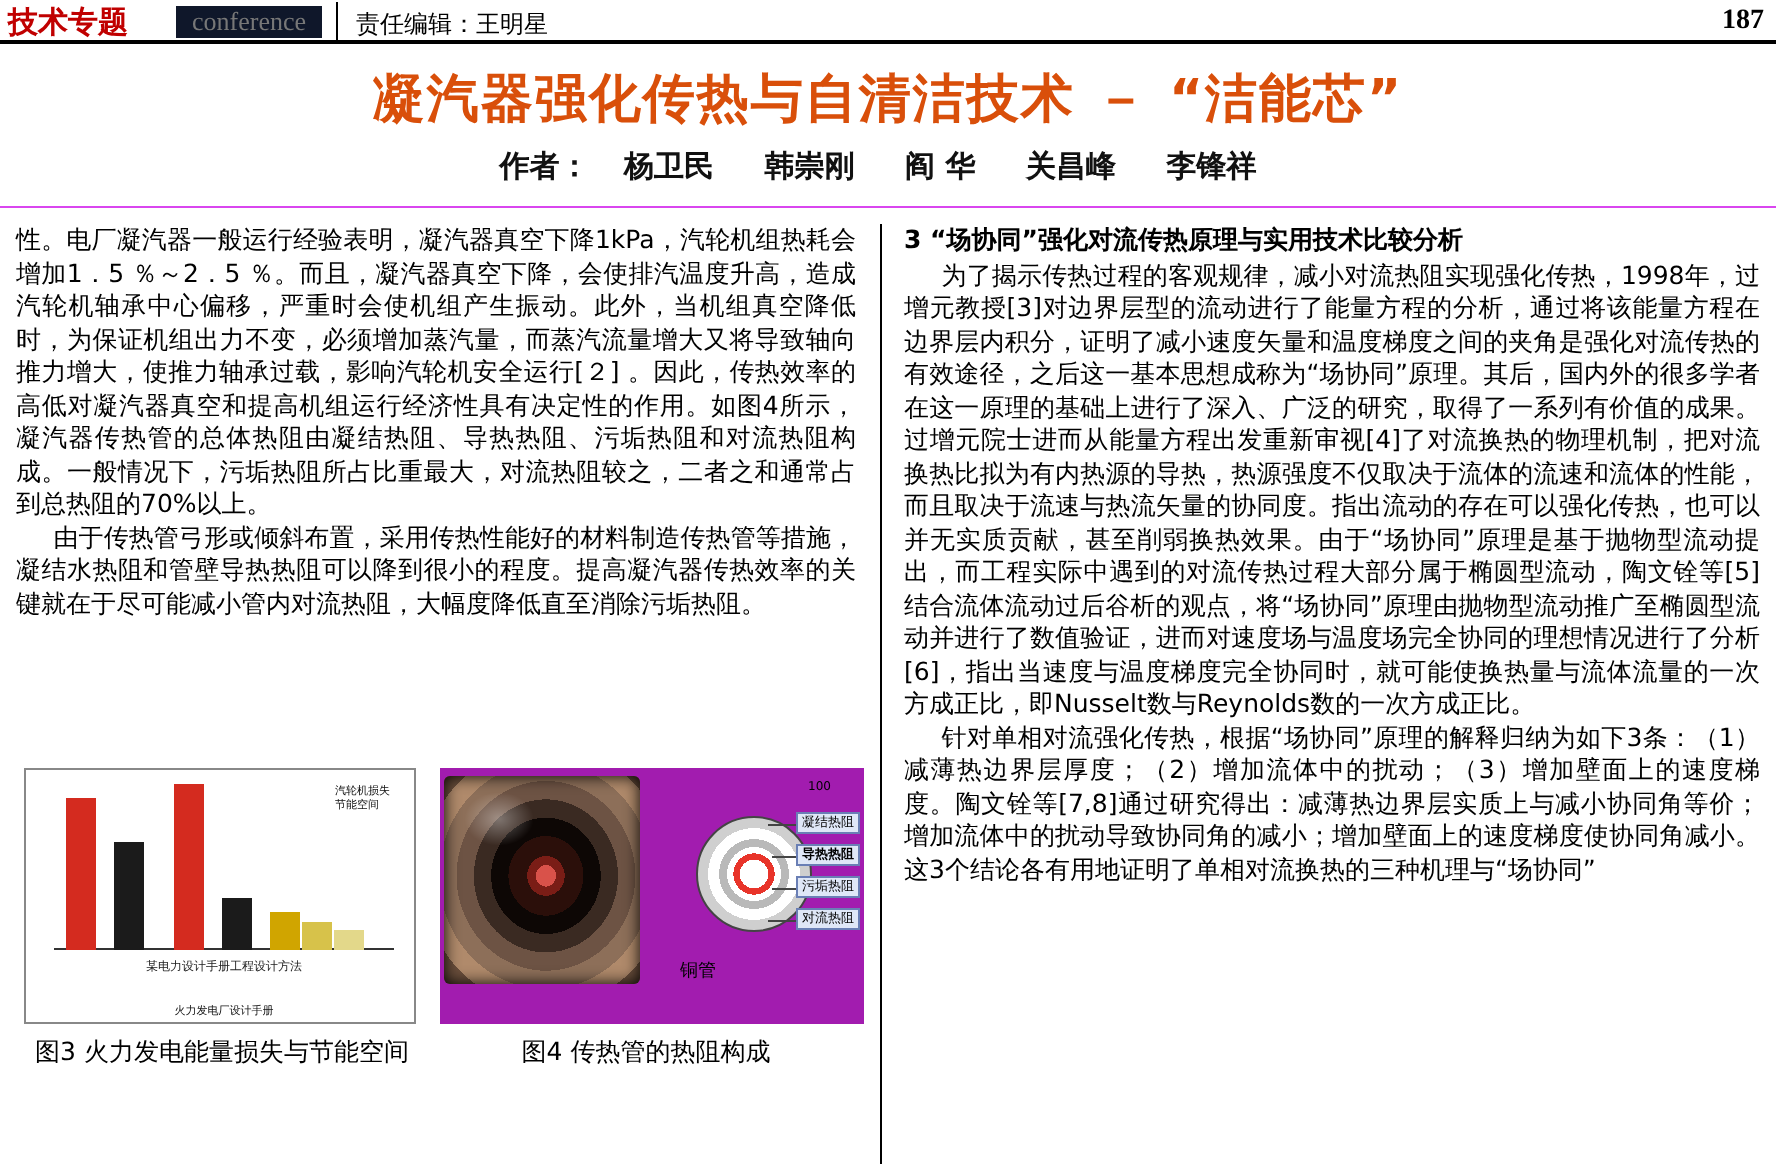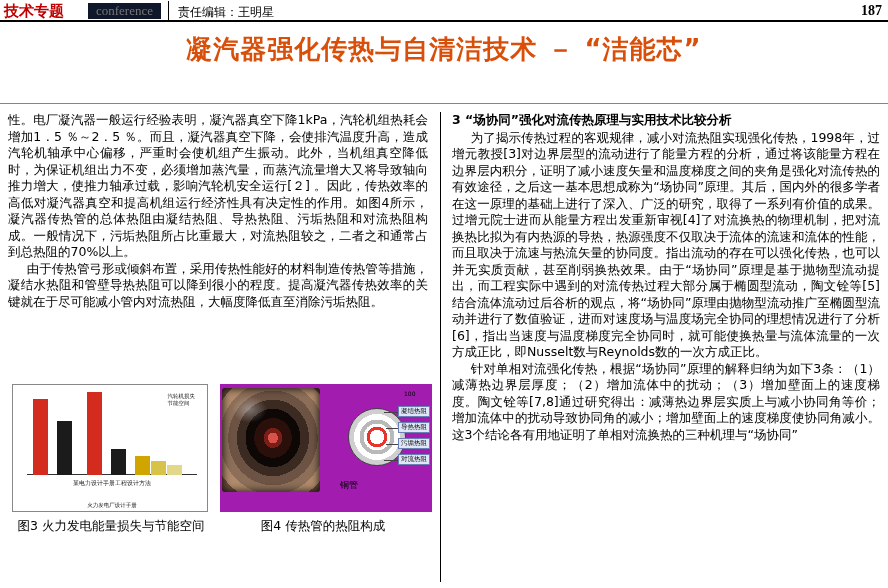--- a/index.html
+++ b/index.html
@@ -162,20 +162,28 @@
 <div class="header">
   <div class="hdr-brand">技术专题</div>
   <div class="hdr-conference">conference</div>
   <div class="hdr-divider"></div>
   <div class="hdr-editor">责任编辑：王明星</div>
   <div class="hdr-page">187</div>
 </div>
 
 <div class="titlewrap">
   <div class="doc-title">凝汽器强化传热与自清洁技术 － “洁能芯”</div>
+  <div class="authors-row">
+    <span class="lbl">作者：</span>
+    <span class="nm">杨卫民</span>
+    <span class="nm">韩崇刚</span>
+    <span class="nm">阎 华</span>
+    <span class="nm">关昌峰</span>
+    <span class="nm">李锋祥</span>
+  </div>
 </div>
 
 <div class="col-divider"></div>
 
 <div class="col col-left">
   <p>性。电厂凝汽器一般运行经验表明，凝汽器真空下降1kPa，汽轮机组热耗会增加1．5 ％～2．5 ％。而且，凝汽器真空下降，会使排汽温度升高，造成汽轮机轴承中心偏移，严重时会使机组产生振动。此外，当机组真空降低时，为保证机组出力不变，必须增加蒸汽量，而蒸汽流量增大又将导致轴向推力增大，使推力轴承过载，影响汽轮机安全运行[２] 。因此，传热效率的高低对凝汽器真空和提高机组运行经济性具有决定性的作用。如图4所示，凝汽器传热管的总体热阻由凝结热阻、导热热阻、污垢热阻和对流热阻构成。一般情况下，污垢热阻所占比重最大，对流热阻较之，二者之和通常占到总热阻的70%以上。</p>
   <p class="ind">由于传热管弓形或倾斜布置，采用传热性能好的材料制造传热管等措施，凝结水热阻和管壁导热热阻可以降到很小的程度。提高凝汽器传热效率的关键就在于尽可能减小管内对流热阻，大幅度降低直至消除污垢热阻。</p>
 </div>
 
 <div class="figs">
@@ -204,21 +212,21 @@
       <div class="f4-photo-gloss"></div>
     </div>
     <div class="f4-sch">
       <div class="f4-100">100</div>
       <div class="f4-circle"></div>
       <div class="f4-lead" style="left:58px; top:22px; width:22px;"></div>
       <div class="f4-lead" style="left:60px; top:38px; width:20px;"></div>
       <div class="f4-lead" style="left:60px; top:54px; width:20px;"></div>
       <div class="f4-lead" style="left:58px; top:70px; width:22px;"></div>
       <div class="f4-tag" style="top:16px;">凝结热阻</div>
-      <div class="f4-tag" style="top:32px;">导热热阻</div>
+      <div class="f4-tag" style="top:32px;font-weight:bold;">导热热阻</div>
       <div class="f4-tag" style="top:48px;">污垢热阻</div>
       <div class="f4-tag" style="top:64px;">对流热阻</div>
       <div class="f4-label-tong">铜管</div>
     </div>
   </div>
 
   <div class="fig-cap fig3-cap">图3 火力发电能量损失与节能空间</div>
   <div class="fig-cap fig4-cap">图4  传热管的热阻构成</div>
 </div>
 

